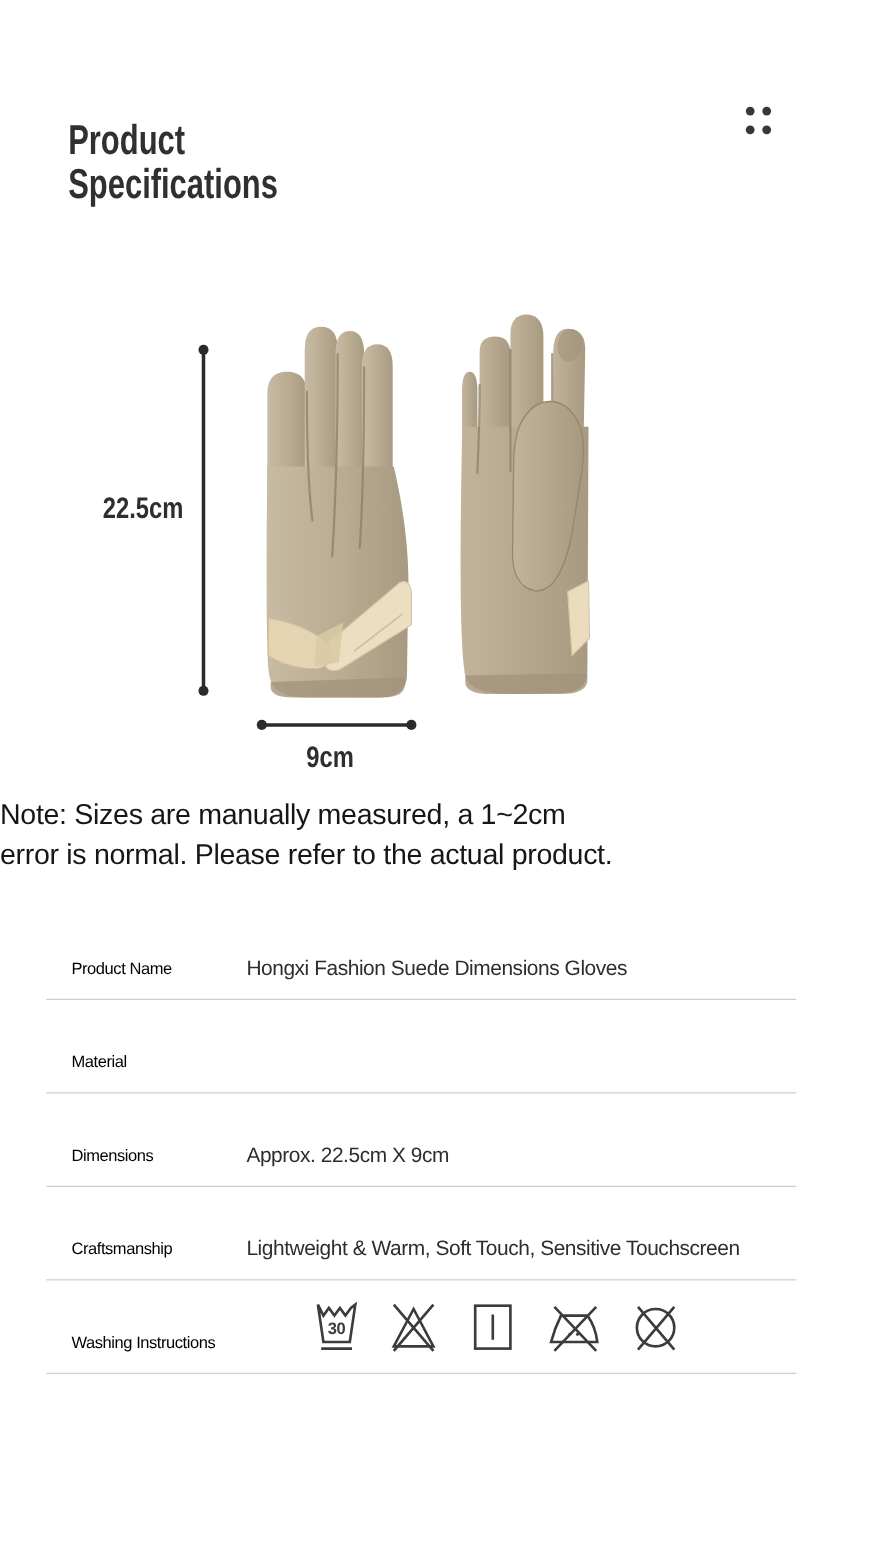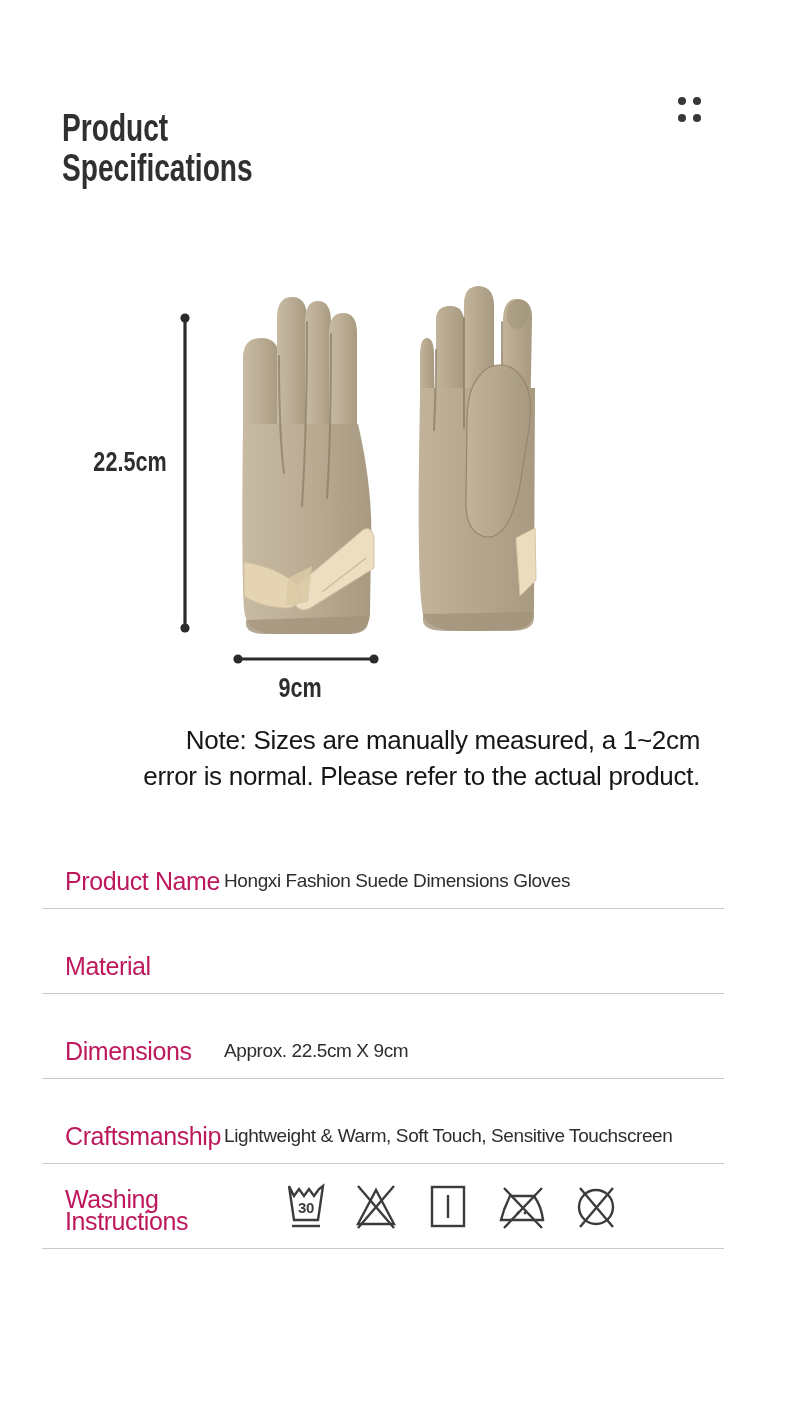--- a/index.html
+++ b/index.html
@@ -16,30 +16,30 @@
 
   
   .figure-svg{position:absolute;left:180px;top:278px;}
   .dim-label{position:absolute;font-weight:700;font-size:27px;line-height:28px;color:#2e2e2e;
              text-align:center;transform:scaleX(0.8);white-space:nowrap;}
   .dim-label.v{left:55px;top:448px;width:150px;}
   .dim-label.h{left:225px;top:674px;width:150px;}
   .crease{stroke:#8c7d64;stroke-width:2;fill:none;opacity:.75;stroke-linecap:round;}
 
   
-  .note{position:absolute;left:0;top:722px;width:700px;margin:0;text-align:right;
+  .note{position:absolute;left:0;top:722px;width:700px;margin:0;text-align:left;
         font-size:26px;line-height:36px;color:#161616;letter-spacing:-0.3px;}
   .note span{display:block;}
 
   
   .spec-table{position:absolute;left:42px;top:824px;width:682px;}
   .spec-row{display:flex;align-items:flex-end;height:85px;box-sizing:border-box;
             padding-bottom:16px;border-bottom:1.5px solid #c9c9c9;}
-  .spec-label{width:182px;padding-left:23px;box-sizing:border-box;font-size:25px;
-              line-height:22px;letter-spacing:-0.4px;color:#be185d;}
+  .spec-label{width:182px;padding-left:23px;box-sizing:border-box;font-size:15px;
+              line-height:22px;letter-spacing:-0.4px;color:#000000;}
   .spec-value{flex:1;font-size:19px;line-height:22px;letter-spacing:-0.4px;color:#2d2d2d;}
   .wash-icons{display:flex;align-items:center;gap:24px;padding-left:60px;}
   .wash-icons svg{display:block;}
   .care{stroke:#3c3c3c;stroke-width:2.4;fill:none;stroke-linejoin:miter;}
   .care-num{font-family:"Liberation Sans",sans-serif;font-size:15px;font-weight:700;
             fill:#3c3c3c;}
 </style>
 </head>
 <body>
 

